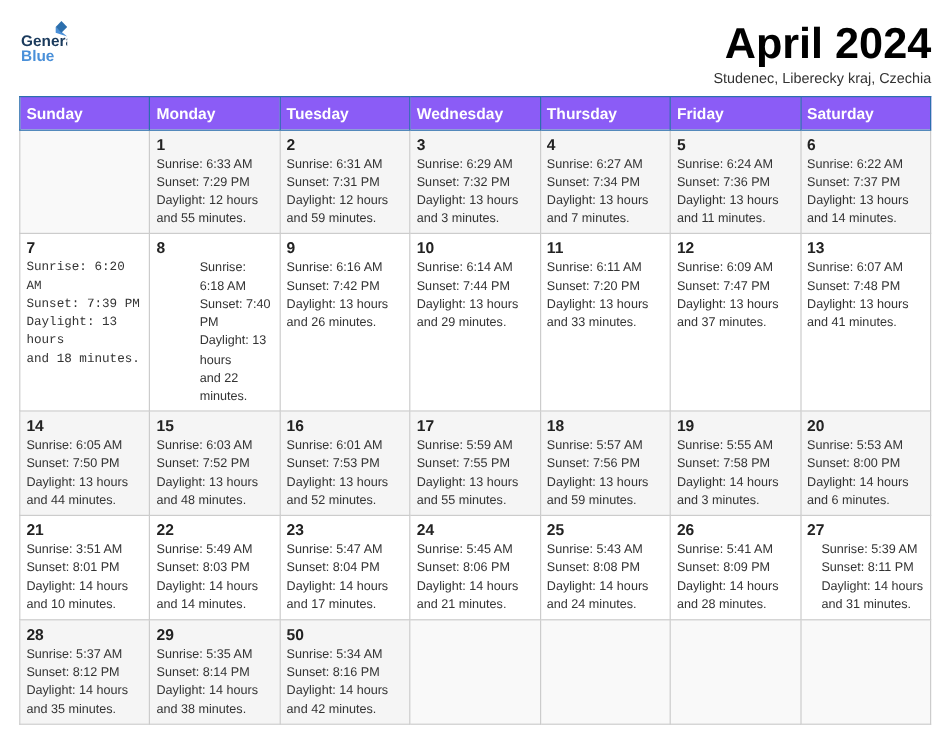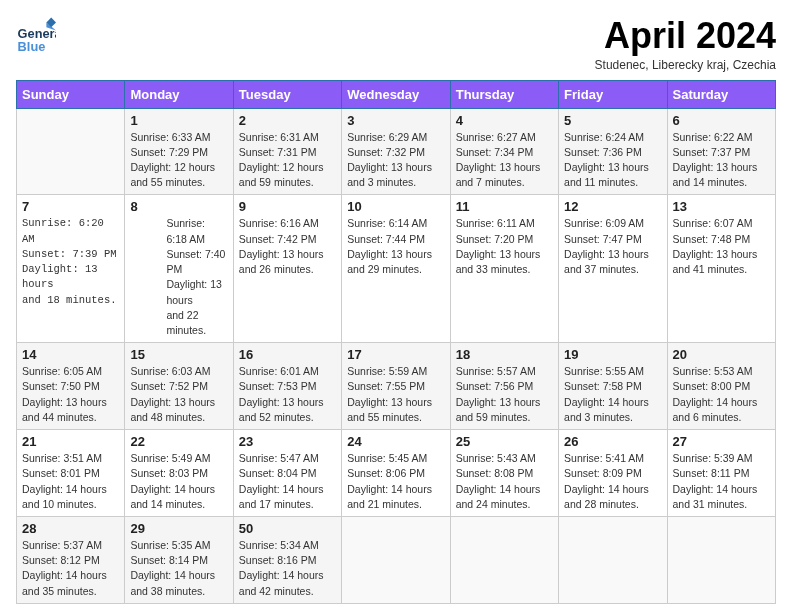--- a/index.html
+++ b/index.html
@@ -296,21 +296,21 @@
         </td>
         <td>
           <span class="day-number">26</span>
           <div class="day-info" style="white-space: pre-line;">Sunrise: 5:41 AM
 Sunset: 8:09 PM
 Daylight: 14 hours
 and 28 minutes.</div>
         </td>
         <td>
           <span class="day-number">27</span>
-          <div class="day-info" style="white-space: pre-line;">Sunrise: 5:39 AM
+          <div class="day-info" style="white-space: pre-line; margin-left: 12px;">Sunrise: 5:39 AM
 Sunset: 8:11 PM
 Daylight: 14 hours
 and 31 minutes.</div>
         </td>
       </tr>
       <tr>
         <td>
           <span class="day-number">28</span>
           <div class="day-info" style="white-space: pre-line;">Sunrise: 5:37 AM
 Sunset: 8:12 PM

